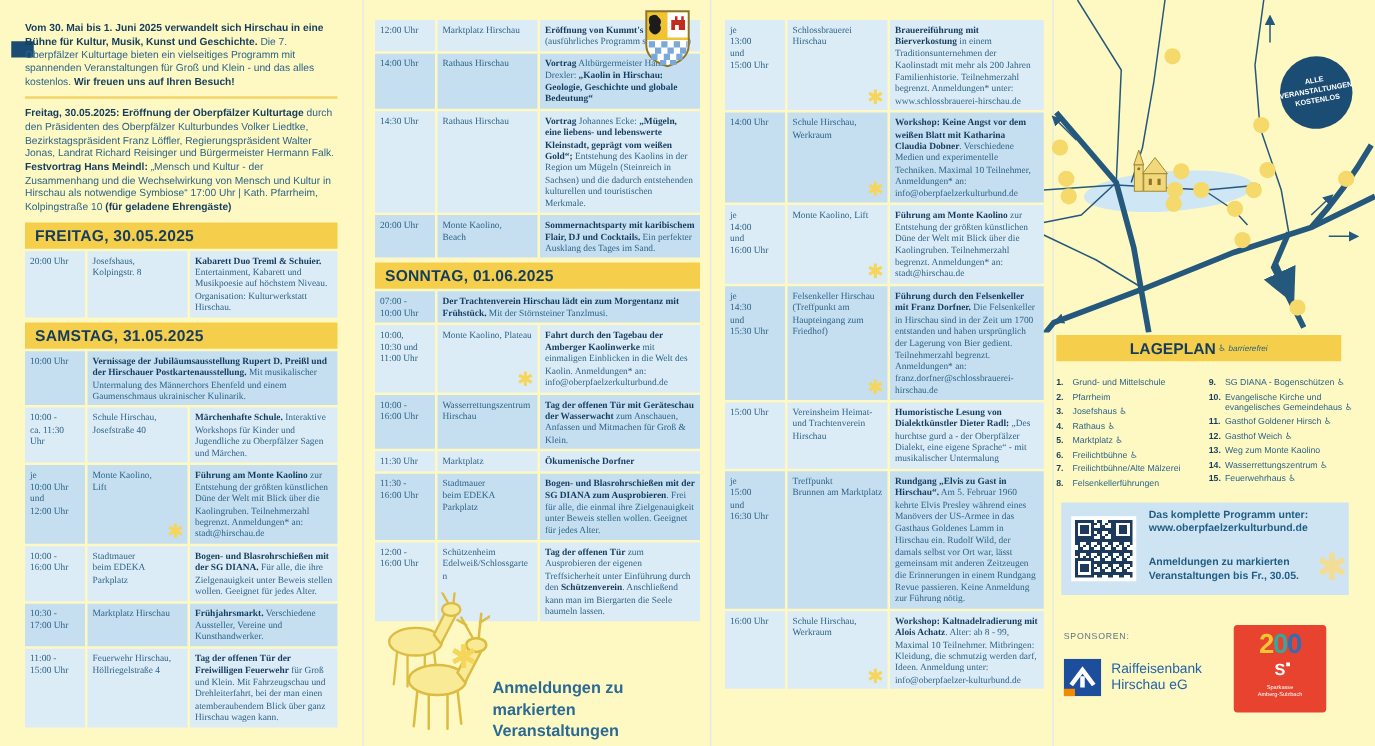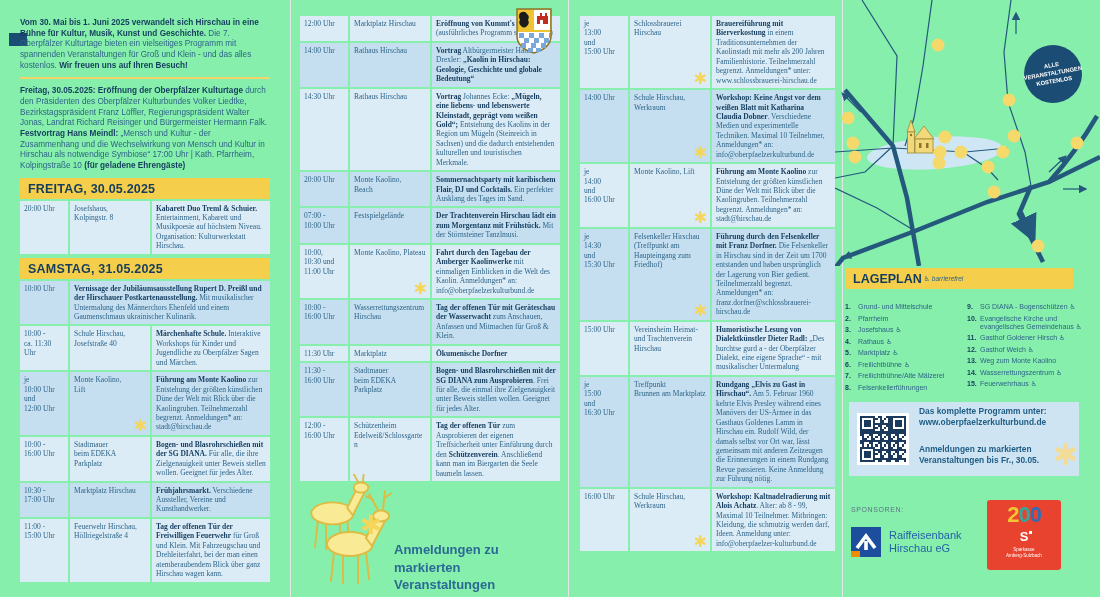--- a/index.html
+++ b/index.html
@@ -1,17 +1,17 @@
 <!DOCTYPE html>
 <html><head>
 <meta charset="utf-8">
 <style>
   html,body{margin:0;padding:0;}
   body{font-family:"Liberation Sans","DejaVu Sans",sans-serif;}
-  .sheet{position:relative;width:1100px;height:597px;background:#86efac;overflow:hidden;color:#2e6488;}
+  .sheet{position:relative;width:1100px;height:597px;background:#fef9c3;overflow:hidden;color:#2e6488;}
   .fold{position:absolute;top:0;width:1px;height:597px;background:#e4e7ea;}
   .reg-mark{position:absolute;left:9px;top:33px;width:18px;height:13px;background:#1b4d74;}
 
   .col{position:absolute;top:0;}
   .col1{left:20px;width:250px;padding-top:18px;}
   .col2{left:300px;width:260px;padding-top:16px;}
   .col3{left:580px;width:255px;padding-top:16px;}
 
   .intro{font-size:8.2px;line-height:1.3;margin:0 0 6px 0;color:#2e6488;}
   .b{font-weight:bold;color:#143c5e;}
@@ -41,21 +41,21 @@
   .road{fill:none;stroke:#24587c;}
   .thick{stroke-width:4.5px;}
   .thin{stroke-width:1.2px;}
   .arr{fill:none;stroke:#24587c;stroke-width:1.2px;}
   .thickarr{stroke-width:4px;}
   .map-label{position:absolute;font-size:5.6px;font-weight:bold;color:#24587c;letter-spacing:.3px;white-space:pre-line;line-height:1.25;}
   .map-label.ctr{width:62px;text-align:center;}
   .badge{position:absolute;width:13px;height:13px;border-radius:50%;background:#f6d96b;color:#1c4e73;font-size:7.5px;font-weight:bold;display:flex;align-items:center;justify-content:center;transform:translate(-50%,-50%);}
   .free-circle{position:absolute;left:189px;top:45px;width:58px;height:58px;border-radius:50%;background:#1b4d74;color:#ffffff;font-size:5.8px;font-weight:bold;display:flex;align-items:center;justify-content:center;text-align:center;line-height:1.35;white-space:pre-line;transform:rotate(-10deg);}
 
-  .lageplan-bar{position:absolute;left:10px;top:268px;width:212px;background:#f5cf4b;color:#143c5e;font-weight:bold;font-size:12.5px;padding:4px 8px 3px 8px;display:flex;justify-content:flex-start;align-items:center;}
+  .lageplan-bar{position:absolute;left:10px;top:268px;width:212px;background:#f5cf4b;color:#143c5e;font-weight:bold;font-size:12.5px;padding:4px 8px 3px 8px;display:flex;justify-content:center;align-items:center;}
   .barrierefrei{font-size:6.5px;font-style:italic;font-weight:normal;color:#2e6488;}
   .wheel::after{content:"♿";font-size:7px;margin-left:2px;}
   .legend{position:absolute;top:303px;font-size:7px;line-height:1.15;color:#2e6488;}
   .legend-left{left:10px;width:118px;}
   .legend-right{left:132px;width:128px;}
   .legend-item{display:flex;margin-bottom:3.5px;}
   .legend-num{font-weight:bold;color:#143c5e;width:13px;flex:none;}
 
   .qr-box{position:absolute;left:14px;top:402px;width:214px;height:58px;background:#cfe4f2;display:flex;align-items:center;padding:8px;}
   .qr-white{width:52px;height:52px;background:#ffffff;padding:3px;flex:none;box-sizing:border-box;}
@@ -173,26 +173,26 @@
         </div>
 
         <div class="row alt">
           <div class="cell t-time">20:00 Uhr</div>
           <div class="cell t-loc"><span>Monte Kaolino,
 Beach</span></div>
           <div class="cell t-desc"><span class="b">Sommernachtsparty mit karibischem Flair, DJ und Cocktails.</span><span> Ein perfekter Ausklang des Tages im Sand.</span></div>
         </div>
       </div>
 
+    <h2 class="day-header">SONNTAG, 01.06.2025</h2>
     <div>
 
         <div class="row alt">
           <div class="cell t-time">07:00 -
 10:00 Uhr</div>
-          <div class="cell t-loc"><span>Festspielgelände</span></div>
           <div class="cell t-desc"><span class="b">Der Trachtenverein Hirschau lädt ein zum Morgentanz mit Frühstück.</span><span> Mit der Störnsteiner Tanzlmusi.</span></div>
         </div>
 
         <div class="row">
           <div class="cell t-time">10:00,
 10:30 und
 11:00 Uhr</div>
           <div class="cell t-loc"><span>Monte Kaolino, Plateau</span><span class="star"></span></div>
           <div class="cell t-desc"><span class="b">Fahrt durch den Tagebau der Amberger Kaolinwerke</span><span> mit einmaligen Einblicken in die Welt des Kaolin. Anmeldungen* an: info@oberpfaelzerkulturbund.de</span></div>
         </div>

